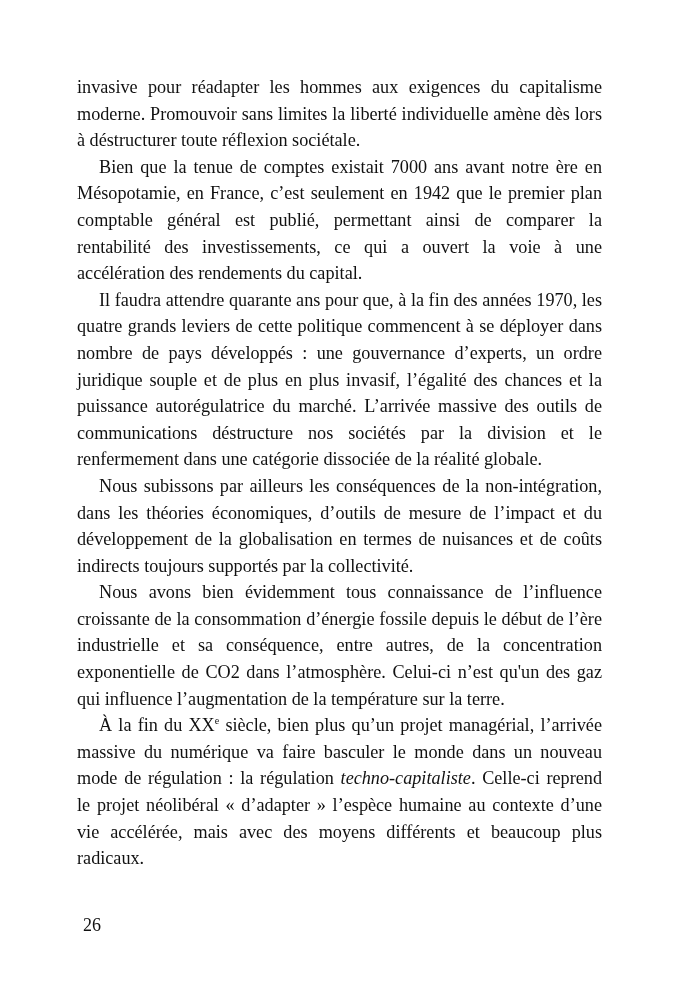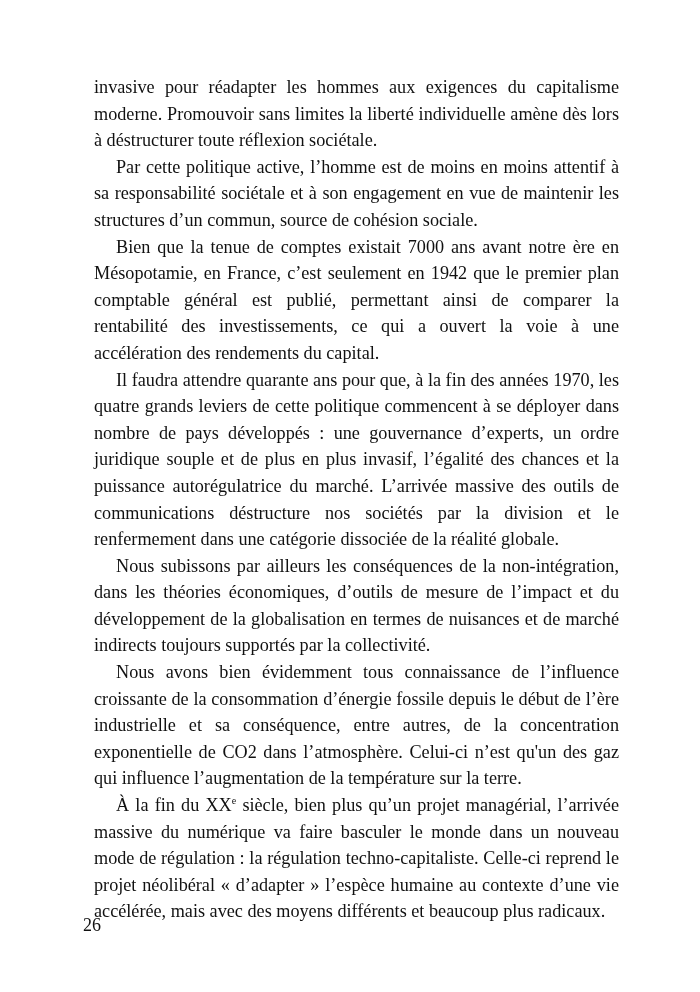--- a/index.html
+++ b/index.html
@@ -8,38 +8,38 @@
       background: #ffffff;
     }
     body {
       width: 700px;
       height: 992px;
       position: relative;
       overflow: hidden;
     }
     .page {
       position: absolute;
-      left: 94px;
+      left: 77px;
       top: 74px;
       width: 525px;
       font-family: "Liberation Serif", serif;
       font-size: 18.2px;
       line-height: 26.6px;
       color: #111111;
     }
     .para {
       margin: 0;
       text-align: justify;
       text-indent: 22px;
     }
     .para.no-indent {
       text-indent: 0;
     }
     .bold { font-weight: normal; }
-    .ital { }
+    .ital { font-style: italic; }
     sup.sup-e {
       font-size: 10px;
       line-height: 0;
       vertical-align: 7px;
     }
     .page-number {
       position: absolute;
       left: 83px;
       top: 914px;
       font-family: Liberation Serif, serif;
@@ -48,27 +48,26 @@
       color: #111111;
     }
   </style>
 </head>
 <body>
 
 <div class="page">
 
   <p class="para no-indent">invasive pour réadapter les hommes aux exigences du capitalisme moderne. Promouvoir sans limites la liberté individuelle amène dès lors à déstructurer toute réflexion sociétale.</p>
 
-  <p class="para">Par cette politique active, l’homme est de moins en moins attentif à sa responsabilité sociétale et à son engagement en vue de maintenir les structures d’un commun, source de cohésion sociale.</p>
 
   <p class="para">Bien que la tenue de comptes existait 7000 ans avant notre ère en Mésopotamie, en France, c’est seulement en 1942 que le premier plan comptable général est publié, permettant ainsi de comparer la rentabilité des investissements, ce qui a ouvert la voie à une accélération des rendements du capital.</p>
 
   <p class="para"><span>Il faudra attendre quarante ans pour que, à la fin des années 1970, les quatre grands leviers de cette politique commencent à se déployer dans nombre de pays développés : une gouvernance d’experts, un ordre juridique souple et de plus en plus invasif, l’égalité des chances et la puissance autorégulatrice du marché. L’arrivée massive des outils de communications déstructure nos sociétés par la division et le renfermement dans une catégorie </span><span class="bold">dissociée de la réalité globale</span><span>.</span></p>
 
-  <p class="para">Nous subissons par ailleurs les conséquences de la non-intégration, dans les théories économiques, d’outils de mesure de l’impact et du développement de la globalisation en termes de nuisances et de marché indirects toujours supportés par la collectivité.</p>
+  <p class="para">Nous subissons par ailleurs les conséquences de la non-intégration, dans les théories économiques, d’outils de mesure de l’impact et du développement de la globalisation en termes de nuisances et de coûts indirects toujours supportés par la collectivité.</p>
 
   <p class="para">Nous avons bien évidemment tous connaissance de l’influence croissante de la consommation d’énergie fossile depuis le début de l’ère industrielle et sa conséquence, entre autres, de la concentration exponentielle de CO2 dans l’atmosphère. Celui-ci n’est qu'un des gaz qui influence l’augmentation de la température sur la terre.</p>
 
   <p class="para"><span>À la fin du XX</span><sup class="sup-e">e</sup><span> siècle, bien plus qu’un projet managérial, l’arrivée massive du numérique va faire basculer le monde dans un nouveau mode de régulation : la régulation </span><span class="ital">techno-capitaliste</span><span>. Celle-ci reprend le projet néolibéral « d’adapter » l’espèce humaine au contexte d’une vie accélérée, mais avec des moyens différents et beaucoup plus radicaux.</span></p>
 
 </div>
 
 <div class="page-number">26</div>
 
 </body></html>

